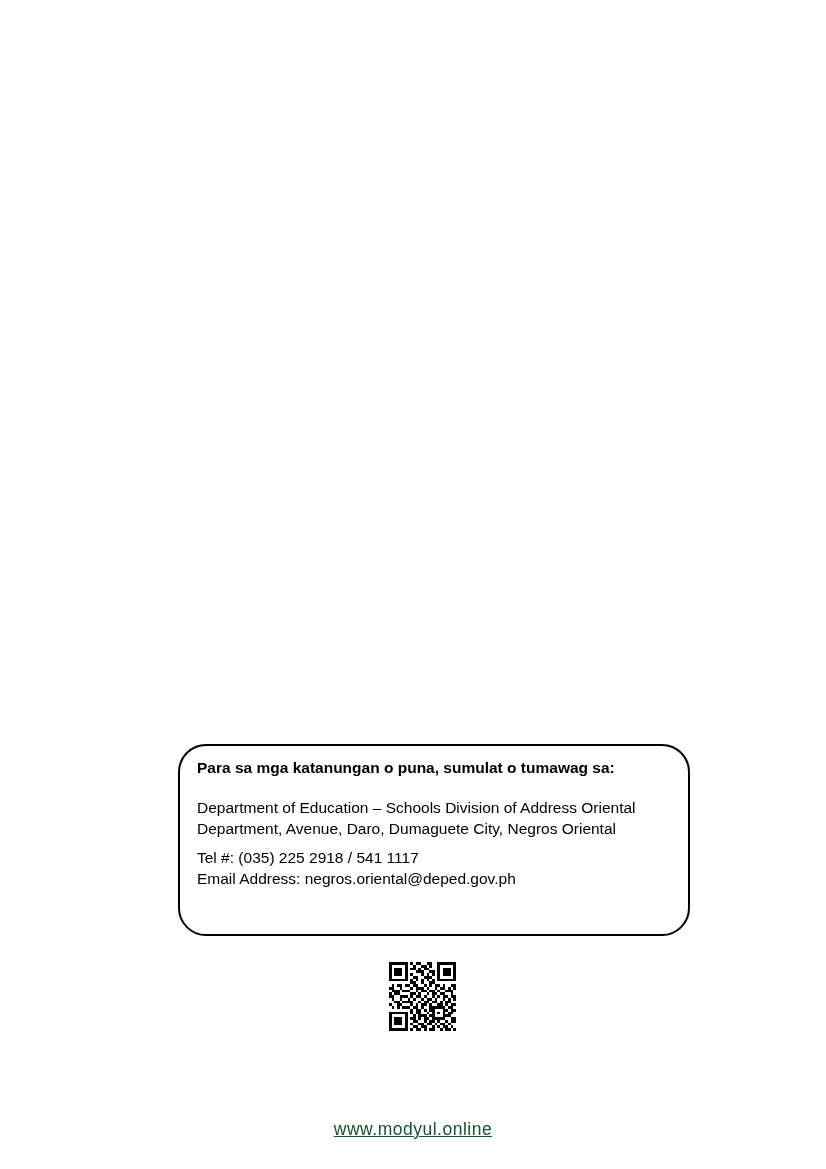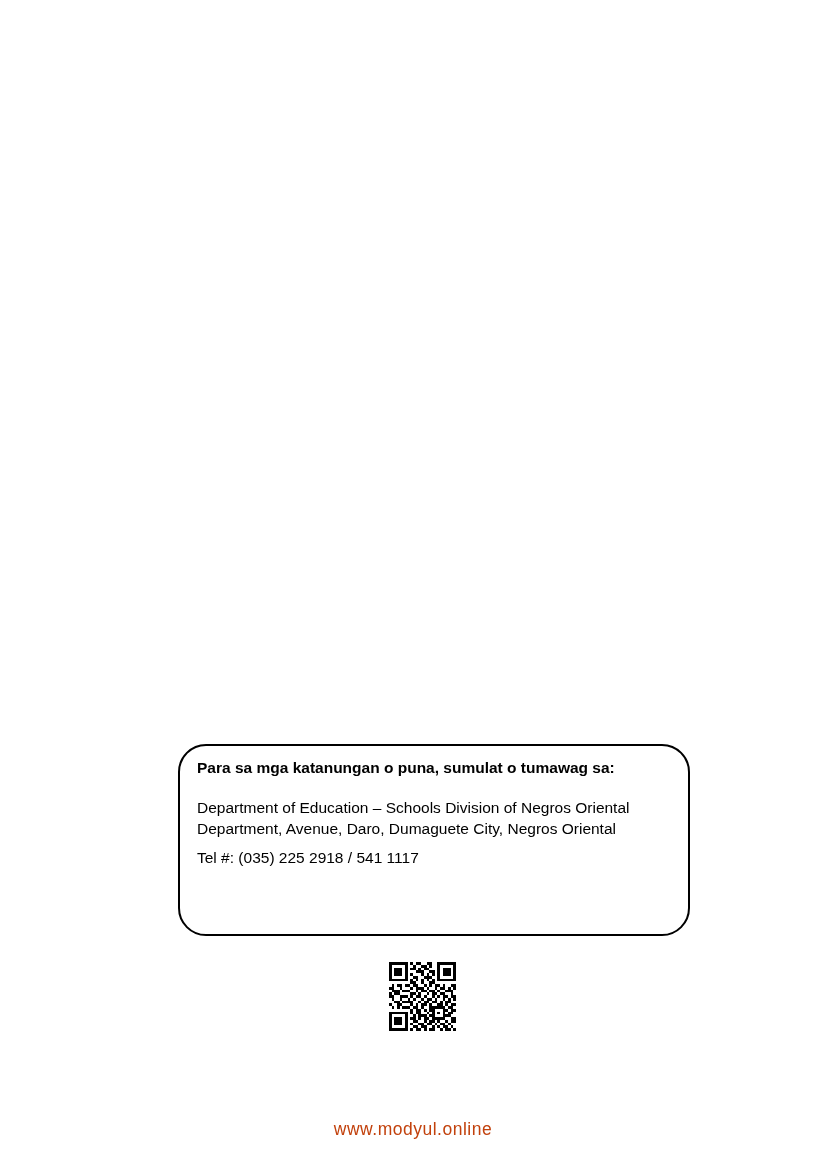--- a/index.html
+++ b/index.html
@@ -58,26 +58,27 @@
 </style>
 </head>
 <body>
 
 <div class="page">
 
   <div class="contact-box" style="border-color: rgb(0, 0, 0); color: rgb(0, 0, 0);">
     <p class="contact-heading">Para sa mga katanungan o puna, sumulat o tumawag sa:</p>
 
     <div class="org-block">
-      <p>Department of Education – Schools Division of Negros Oriental</p>
+      <p>Department of Education – Schools Division of Address Oriental</p>
       <p>Department, Avenue, Daro, Dumaguete City, Negros Oriental</p>
     </div>
 
     <div class="tel-block">
       <p>Tel #: (035) 225 2918 / 541 1117</p>
+      <p>Email Address: negros.oriental@deped.gov.ph</p>
     </div>
   </div>
 
   <div class="qr" style="background: rgb(255, 255, 255);">
       <div class="m" style="background: rgb(0, 0, 0);"></div>
       <div class="m" style="background: rgb(0, 0, 0);"></div>
       <div class="m" style="background: rgb(0, 0, 0);"></div>
       <div class="m" style="background: rgb(0, 0, 0);"></div>
       <div class="m" style="background: rgb(0, 0, 0);"></div>
       <div class="m" style="background: rgb(0, 0, 0);"></div>
@@ -695,15 +696,15 @@
       <div></div>
       <div></div>
       <div class="m" style="background: rgb(0, 0, 0);"></div>
       <div></div>
       <div class="m" style="background: rgb(0, 0, 0);"></div>
       <div class="m" style="background: rgb(0, 0, 0);"></div>
       <div></div>
       <div class="m" style="background: rgb(0, 0, 0);"></div>
     </div>
 
-  <div class="watermark" style="color: #c2410c;">www.modyul.online</div>
+  <div class="watermark" style="color: #14532d; text-decoration: underline;">www.modyul.online</div>
 
 </div>
 
 </body></html>

